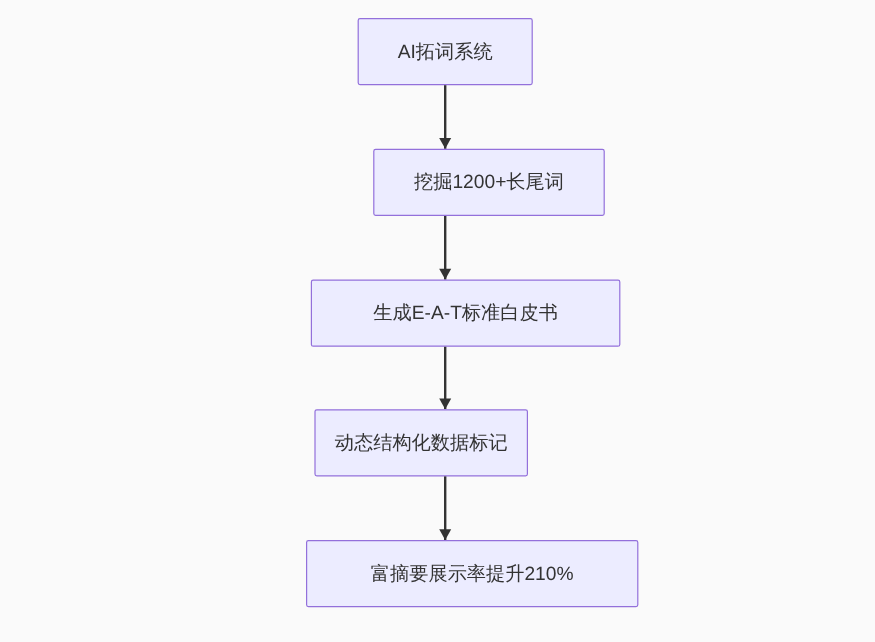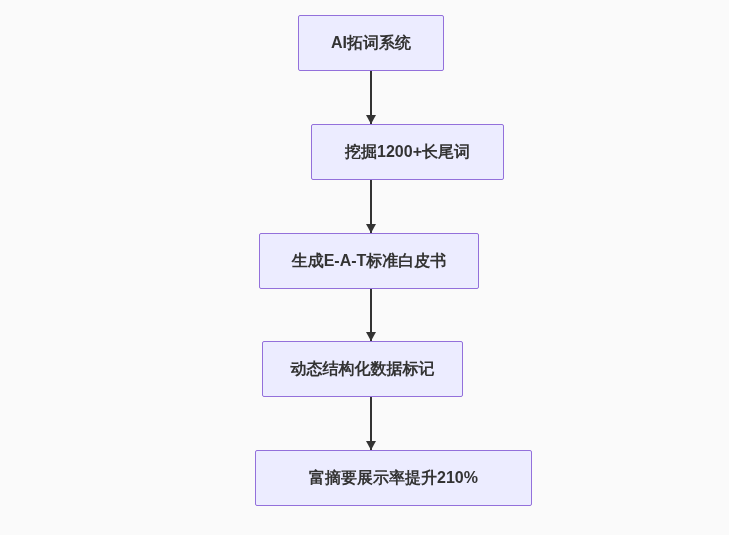--- a/index.html
+++ b/index.html
@@ -2,21 +2,21 @@
 <html style="--bg: #fafafa; --node-fill: #ececff; --node-border: #9370db; --arrow: #333333; --text: #333333;"><head>
 <meta charset="utf-8">
 <style>
   :root {
     --bg: #fafafa;
     --node-fill: #ececff;
     --node-border: #9370db;
     --arrow: #333333;
     --text: #333333;
   }
-  * { margin: 0; padding: 0; box-sizing: border-box; font-weight: bold; }
+  * { margin: 0; padding: 0; box-sizing: border-box; }
   html, body {
     width: 729px; height: 535px;
     background: var(--bg);
     font-family: "Liberation Sans", "DejaVu Sans", sans-serif;
     overflow: hidden;
   }
   .canvas {
     position: relative;
     width: 729px; height: 535px;
     background: var(--bg);
@@ -65,28 +65,28 @@
     <div class="edge-head"></div>
   </div>
 
   <div class="node" style="left:275px; top:124px; width:193px;margin-left:36px;">挖掘1200+长尾词</div>
 
   <div class="edge" style="left:371px; top:180px; height:53px">
     <div class="edge-line"></div>
     <div class="edge-head"></div>
   </div>
 
-  <div class="node" style="left:259px; top:233px; width:220px;">生成E-A-T标准白皮书</div>
+  <div class="node" style="left:259px; top:233px; width:258px;">生成E-A-T标准白皮书</div>
 
   <div class="edge" style="left:371px; top:289px; height:52px">
     <div class="edge-line"></div>
     <div class="edge-head"></div>
   </div>
 
-  <div class="node" style="left:262px; top:341px; width:201px;">动态结构化数据标记</div>
+  <div class="node" style="left:262px; top:341px; width:178px;">动态结构化数据标记</div>
 
   <div class="edge" style="left:371px; top:397px; height:53px">
     <div class="edge-line"></div>
     <div class="edge-head"></div>
   </div>
 
   <div class="node" style="left:255px; top:450px; width:277px;">富摘要展示率提升210%</div>
 
 </div>
 

